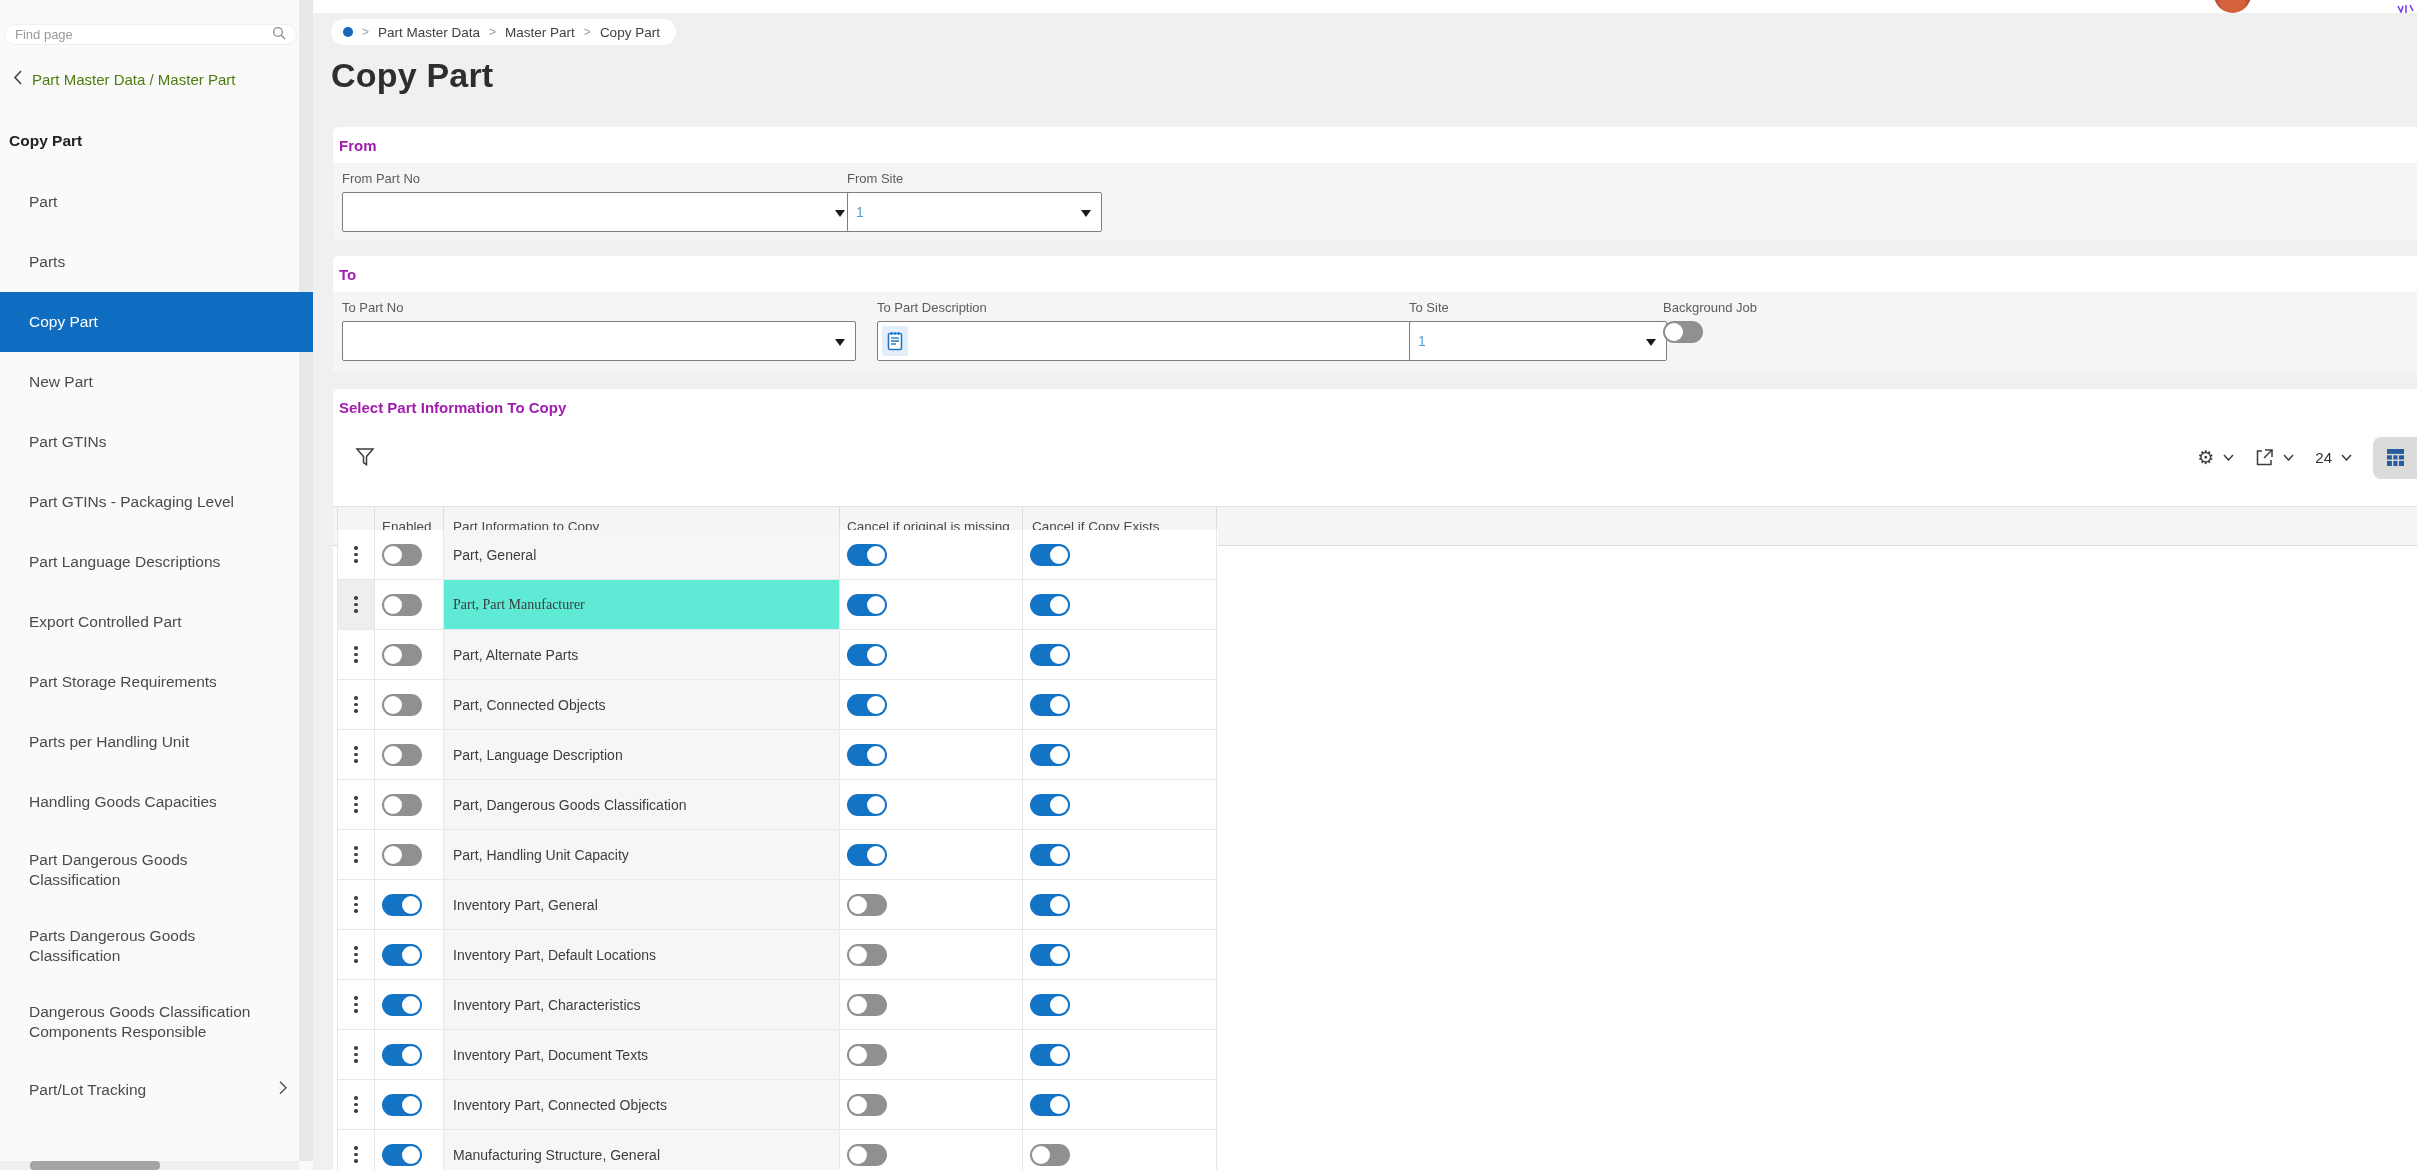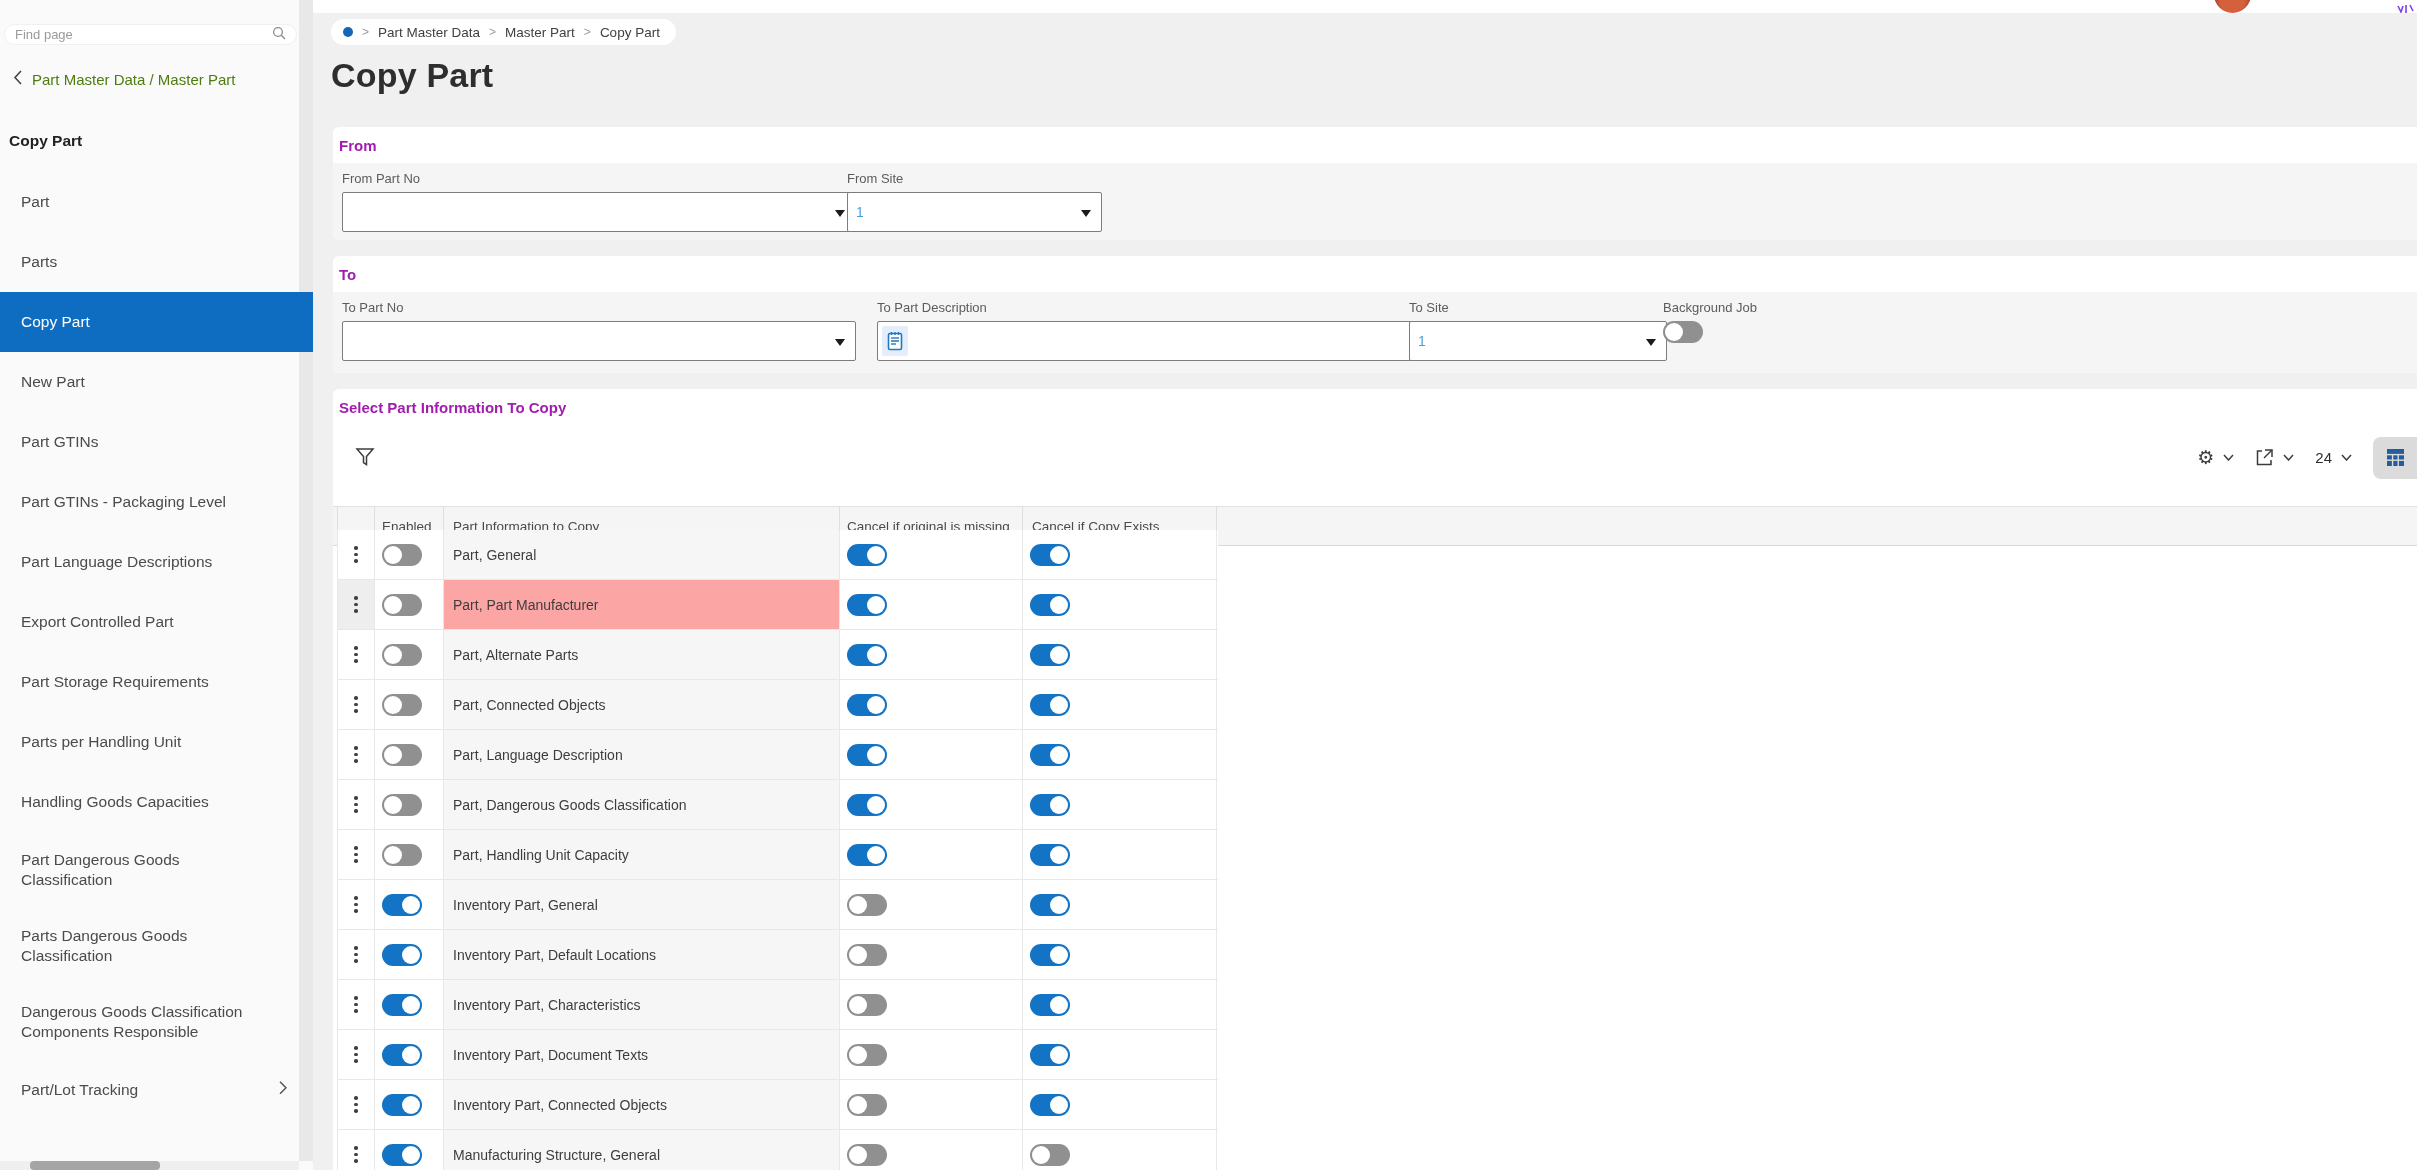--- a/index.html
+++ b/index.html
@@ -28,21 +28,21 @@
     border: none; outline: none; background: transparent; width: 240px;
     font-family: inherit; font-size: 13px; color: #555;
   }
   .search-pill input::placeholder { color: #9b9b9b; }
   .back-row { position: absolute; left: 13px; top: 70px; display: flex; align-items: center; gap: 10px; width: 286px; }
   .back-row .back-label { font-size: 15px; color: #4d7c0f; }
   .side-title { position: absolute; left: 9px; top: 132px; font-size: 15.5px; font-weight: 700; color: #222; }
   .side-list { position: absolute; left: 0; top: 172px; width: 313px; display: flex; flex-direction: column; }
   .side-item {
     position: relative; display: flex; align-items: center;
-    min-height: 60px; padding: 0 55px 0 21px;
+    min-height: 60px; padding: 0 55px 0 29px;
     font-size: 15.5px; color: #4b4b4b; cursor: pointer; line-height: 1.32;
   }
   .side-item.tall { min-height: 76px; }
   .side-item.selected { background: #0e6dc0; color: #ffffff; }
   .side-item .chev { display: none; position: absolute; right: 26px; top: 50%; transform: translateY(-50%); }
   .side-item.has-chevron .chev { display: block; }
   
   #main { position: absolute; left: 313px; top: 0; right: 0; height: 1170px; background: #f1f0f0; }
   #topstrip { position: absolute; left: 0; top: 0; right: 0; height: 13px; background: #ffffff; overflow: hidden; }
   .avatar {
@@ -116,21 +116,21 @@
   .rows { position: absolute; left: 0; right: 0; top: 141px; }
   .trow { display: flex; height: 50px; width: 881px; margin-left: 4px; border-bottom: 1px solid #e8e8e8; background: #fff; }
   .cell { display: flex; align-items: center; border-right: 1px solid #e8e8e8; height: 100%; }
   .cell:first-child { border-left: 1px solid #e8e8e8; }
   .c-kebab { width: 38px; justify-content: center; cursor: pointer; }
   .c-enabled { width: 69px; padding-left: 7px; }
   .c-label { width: 396px; padding-left: 9px; background: #f7f6f6; font-size: 14px; color: #3d3d3d; }
   .c-m { width: 183px; padding-left: 7px; }
   .c-x { width: 194px; padding-left: 7px; }
   .trow.highlighted .c-kebab { background: #efeeee; }
-  .trow.highlighted .c-label { background: #fca5a5; }
+  .trow.highlighted .c-label { background: #5eead4; font-family: Liberation Serif, serif; }
   .kebab { display: flex; flex-direction: column; gap: 3px; }
   .kebab i { width: 3.5px; height: 3.5px; border-radius: 50%; background: #3f3f3f; }
   .hw { width: 38px; } .he { width: 69px; padding-left: 7px; } .hl { width: 396px; padding-left: 9px; }
   .hm { width: 183px; } .hx { width: 194px; }
 </style>
 </head>
 <body>
 
 <div id="sidebar">
   <div class="side-vtrack"></div>

